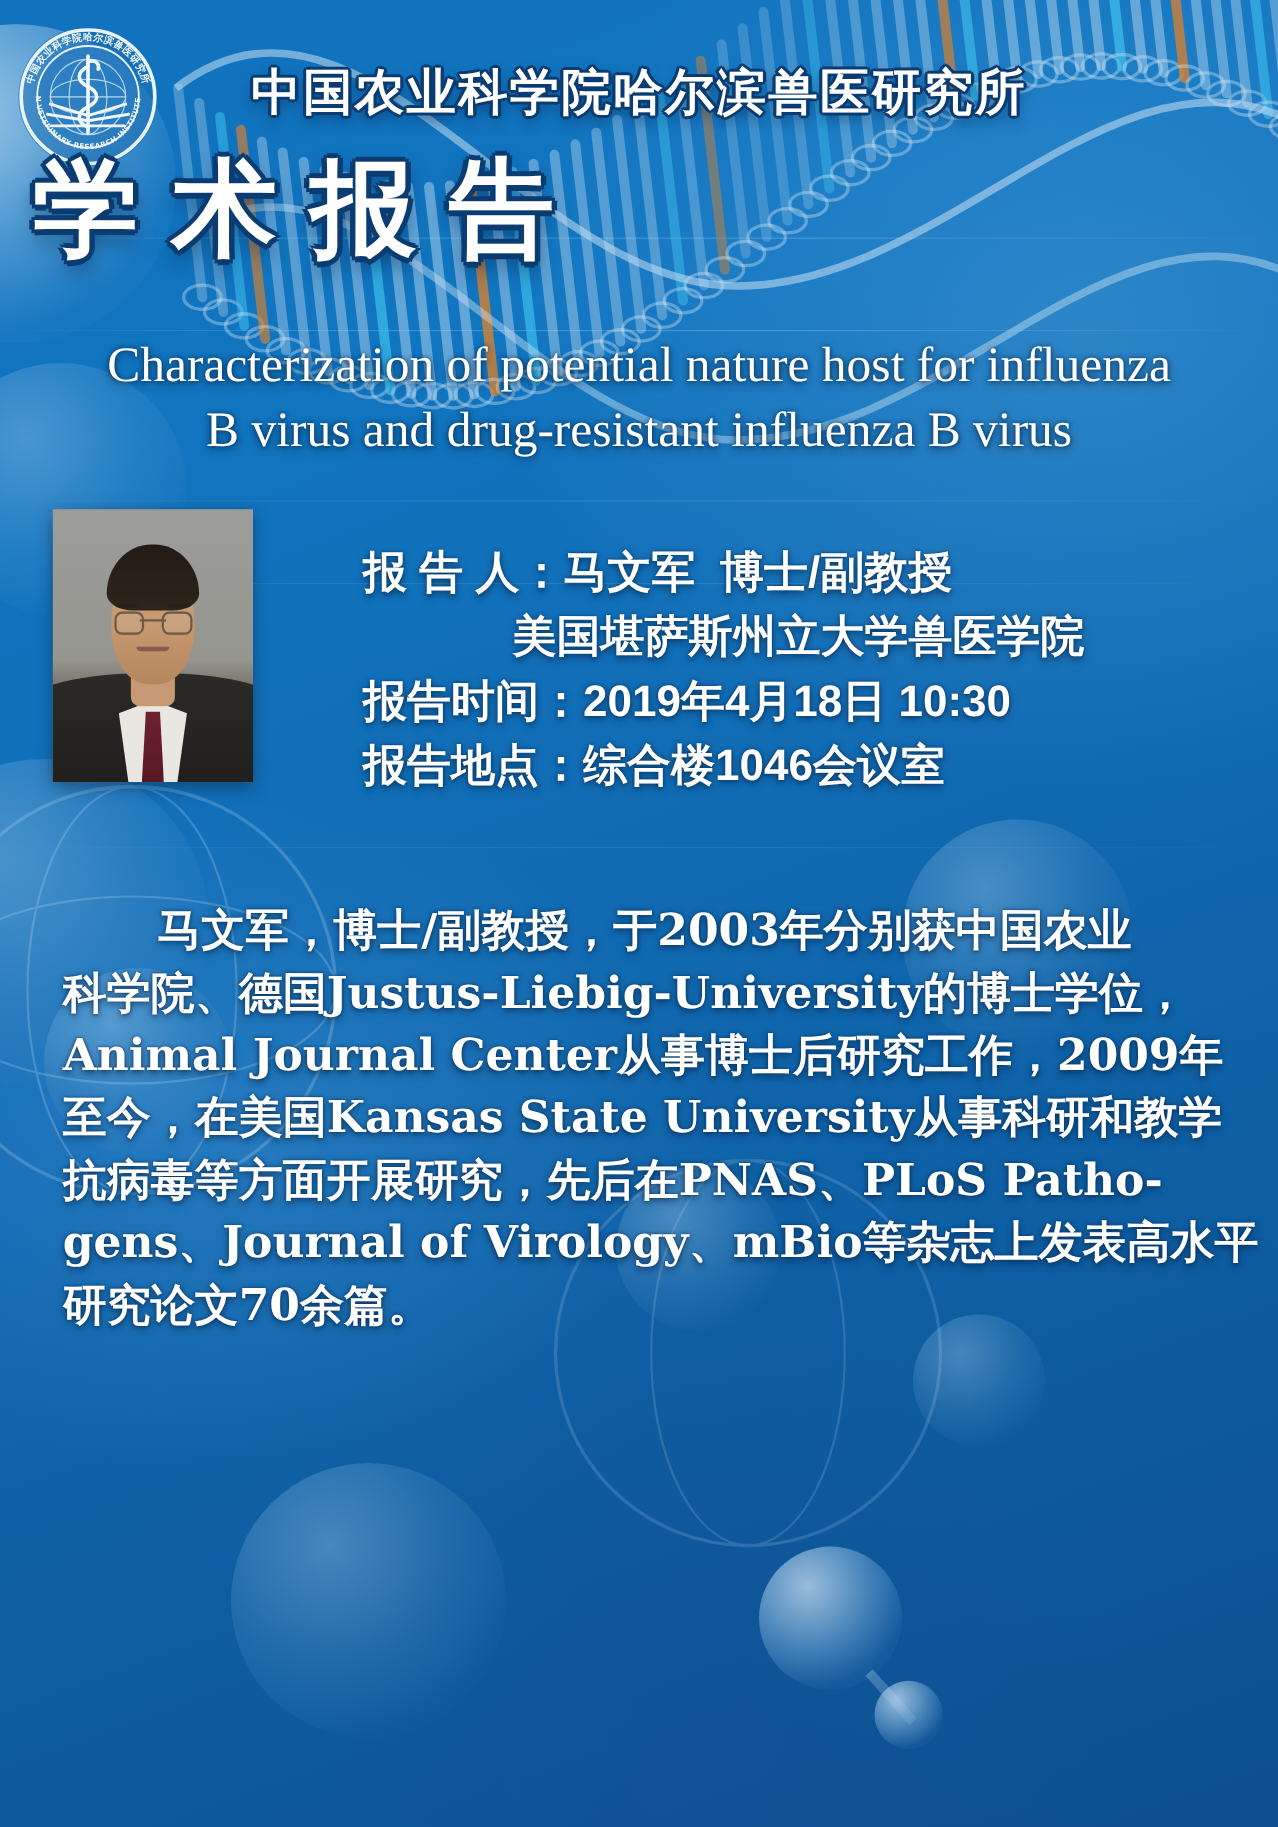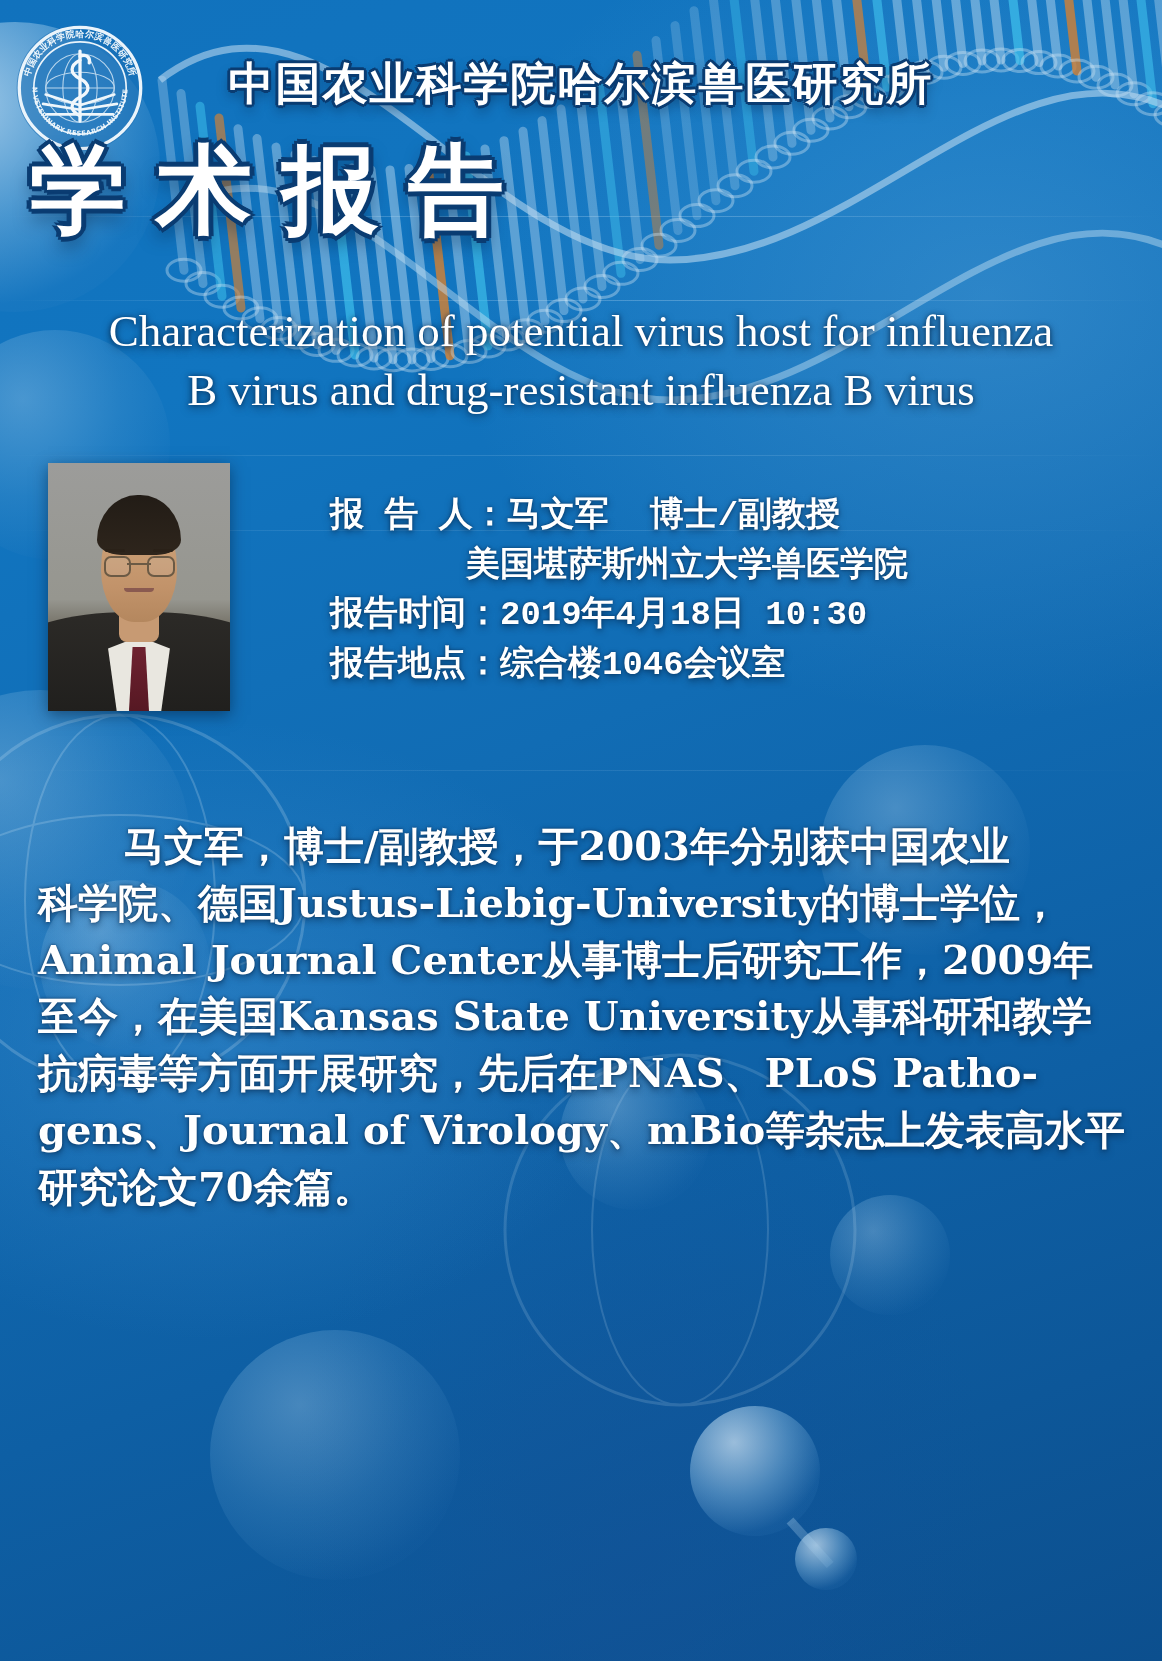--- a/index.html
+++ b/index.html
@@ -144,42 +144,42 @@
   .ph-brow { position:absolute; top:34.6%; height:3px; width:11%; background:#2a2118; border-radius:2px;}
   .ph-brow.l{left:31.5%;} .ph-brow.r{right:31.5%;}
   .ph-mouth { position:absolute; top:50.5%; left:42%; width:16%; height:4px;
     background:#8a5a50; border-radius: 0 0 8px 8px;}
 
   
   #meta {
     position: absolute;
     left: 330px; top: 492px;
     color: #ffffff;
-    font-family: Liberation Mono, monospace;
+    font-family: Liberation Sans, sans-serif;
     font-weight: bold;
-    font-size: 34px;
+    font-size: 40px;
     line-height: 1.46;
     text-shadow: 0 0 3px rgba(8,45,85,0.8), 0 3px 7px rgba(4,30,60,0.55);
     white-space: nowrap;
   }
   #meta .row { display: block; }
   #meta .indent { padding-left: 136px; text-align: center; }
 
   
   #bio {
     position: absolute;
     left: 38px; right: 38px; top: 818px;
     color: #ffffff;
     font-family: "DejaVu Serif", "Liberation Serif", serif;
     font-weight: bold;
     font-size: 40px;
     line-height: 1.42;
     text-shadow: 0 0 3px rgba(8,45,85,0.85), 0 3px 7px rgba(4,30,60,0.55);
   }
-  #bio .ln { display: block; white-space: nowrap; }
+  #bio .ln { display: block; white-space: nowrap; margin-left: 19px; }
   #bio .ln.first { text-indent: 86px; }
 </style>
 </head>
 <body>
 
 <div id="poster">
 
   <div class="bg-layer" style="position:absolute;inset:0;">
 
     <div class="scanline" style="top:216px;"></div>
@@ -371,21 +371,21 @@
     </text>
     <text font-family="DejaVu Sans, sans-serif" font-size="10" font-weight="bold" fill="#eef6fb" letter-spacing="0.6">
       <textPath href="#arcBottom" startOffset="50%" text-anchor="middle">HARBIN VETERINARY RESEARCH INSTITUTE, CAAS</textPath>
     </text>
   </svg>
 
   <div id="institute-name">中国农业科学院哈尔滨兽医研究所</div>
   <div id="report-title-cn">学术报告</div>
 
   <div id="title-en">
-    <span class="ln">Characterization of potential virus host for influenza</span>
+    <span class="ln">Characterization of potential nature host for influenza</span>
     <span class="ln">B virus and drug-resistant influenza B virus</span>
   </div>
 
   <div id="portrait-frame">
     <div class="ph-bg"></div>
     <div class="ph-wood"></div>
     <div class="ph-lightbox"></div>
     <div class="ph-suit"></div>
     <div class="ph-shirt"></div>
     <div class="ph-neck"></div>

